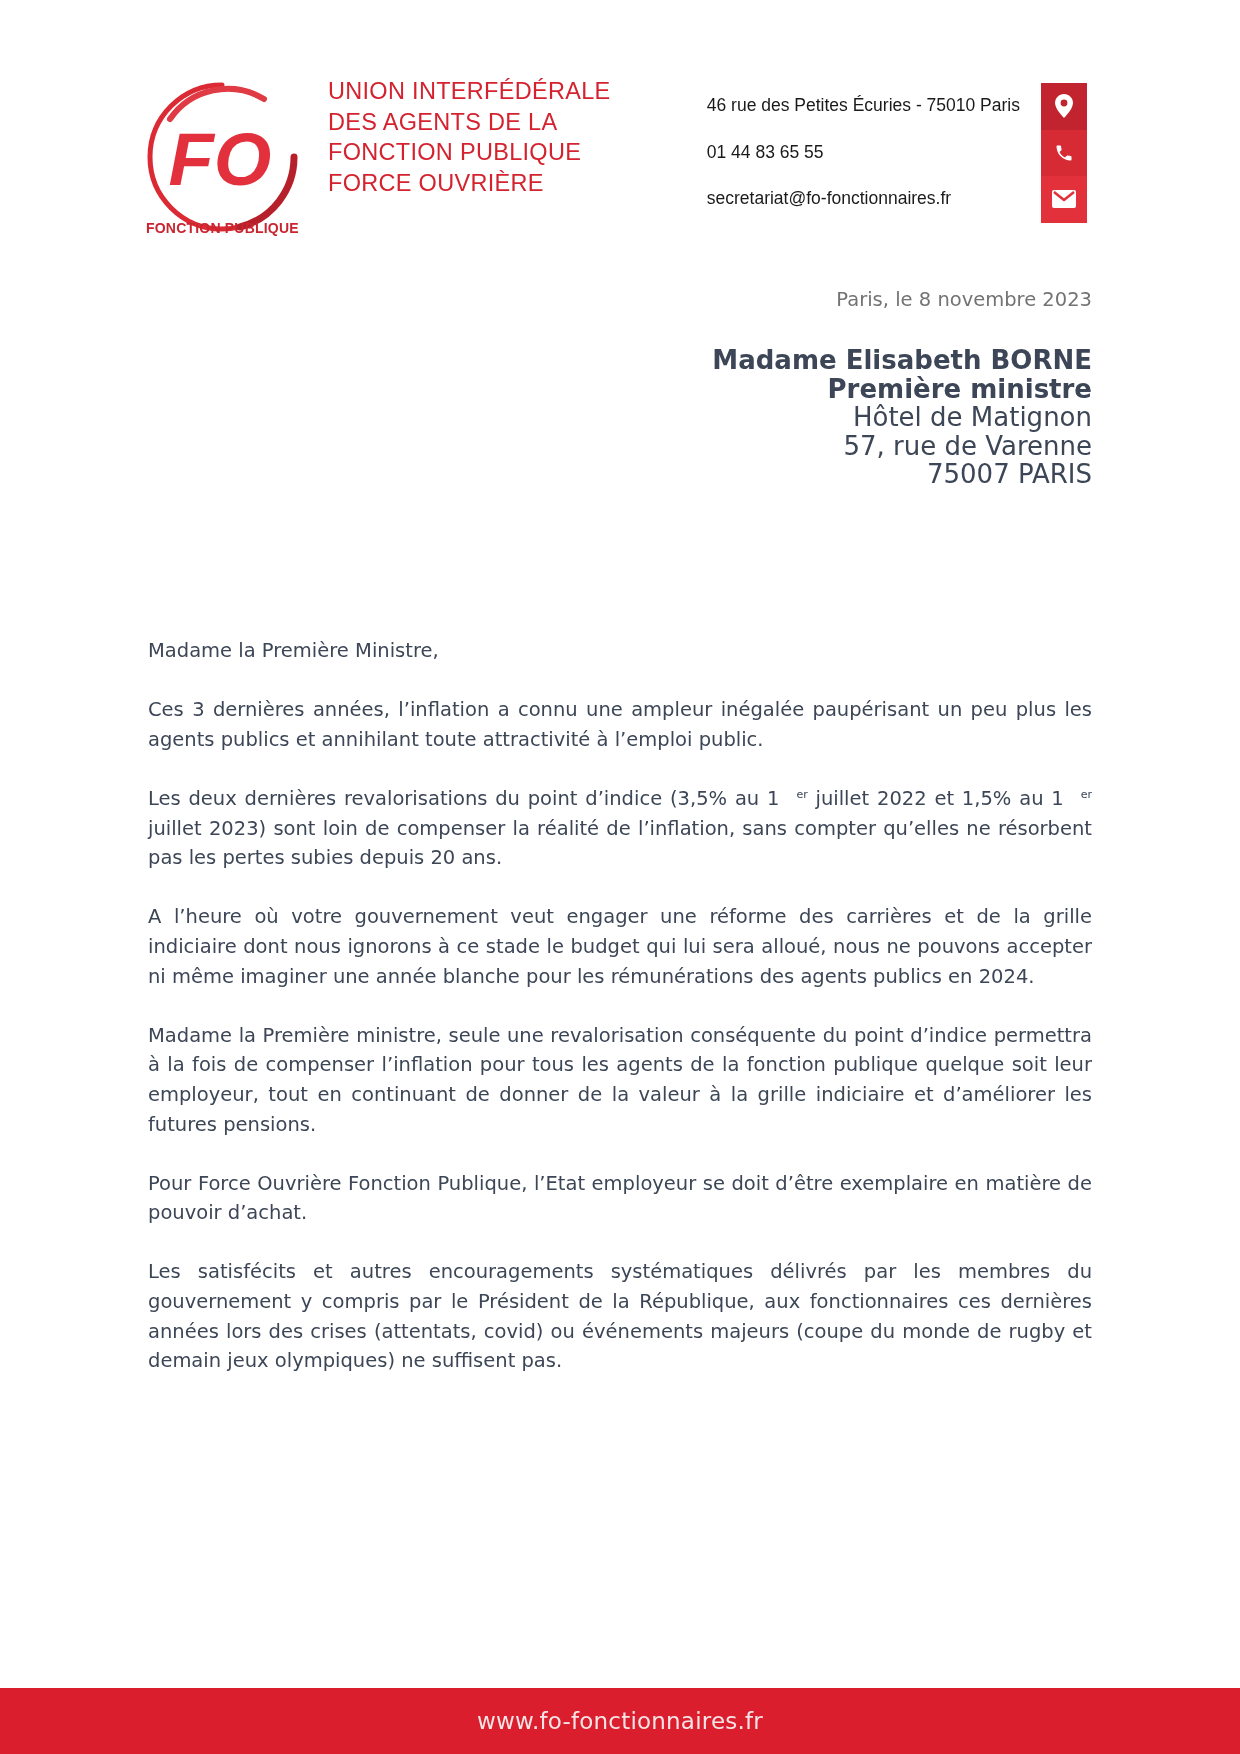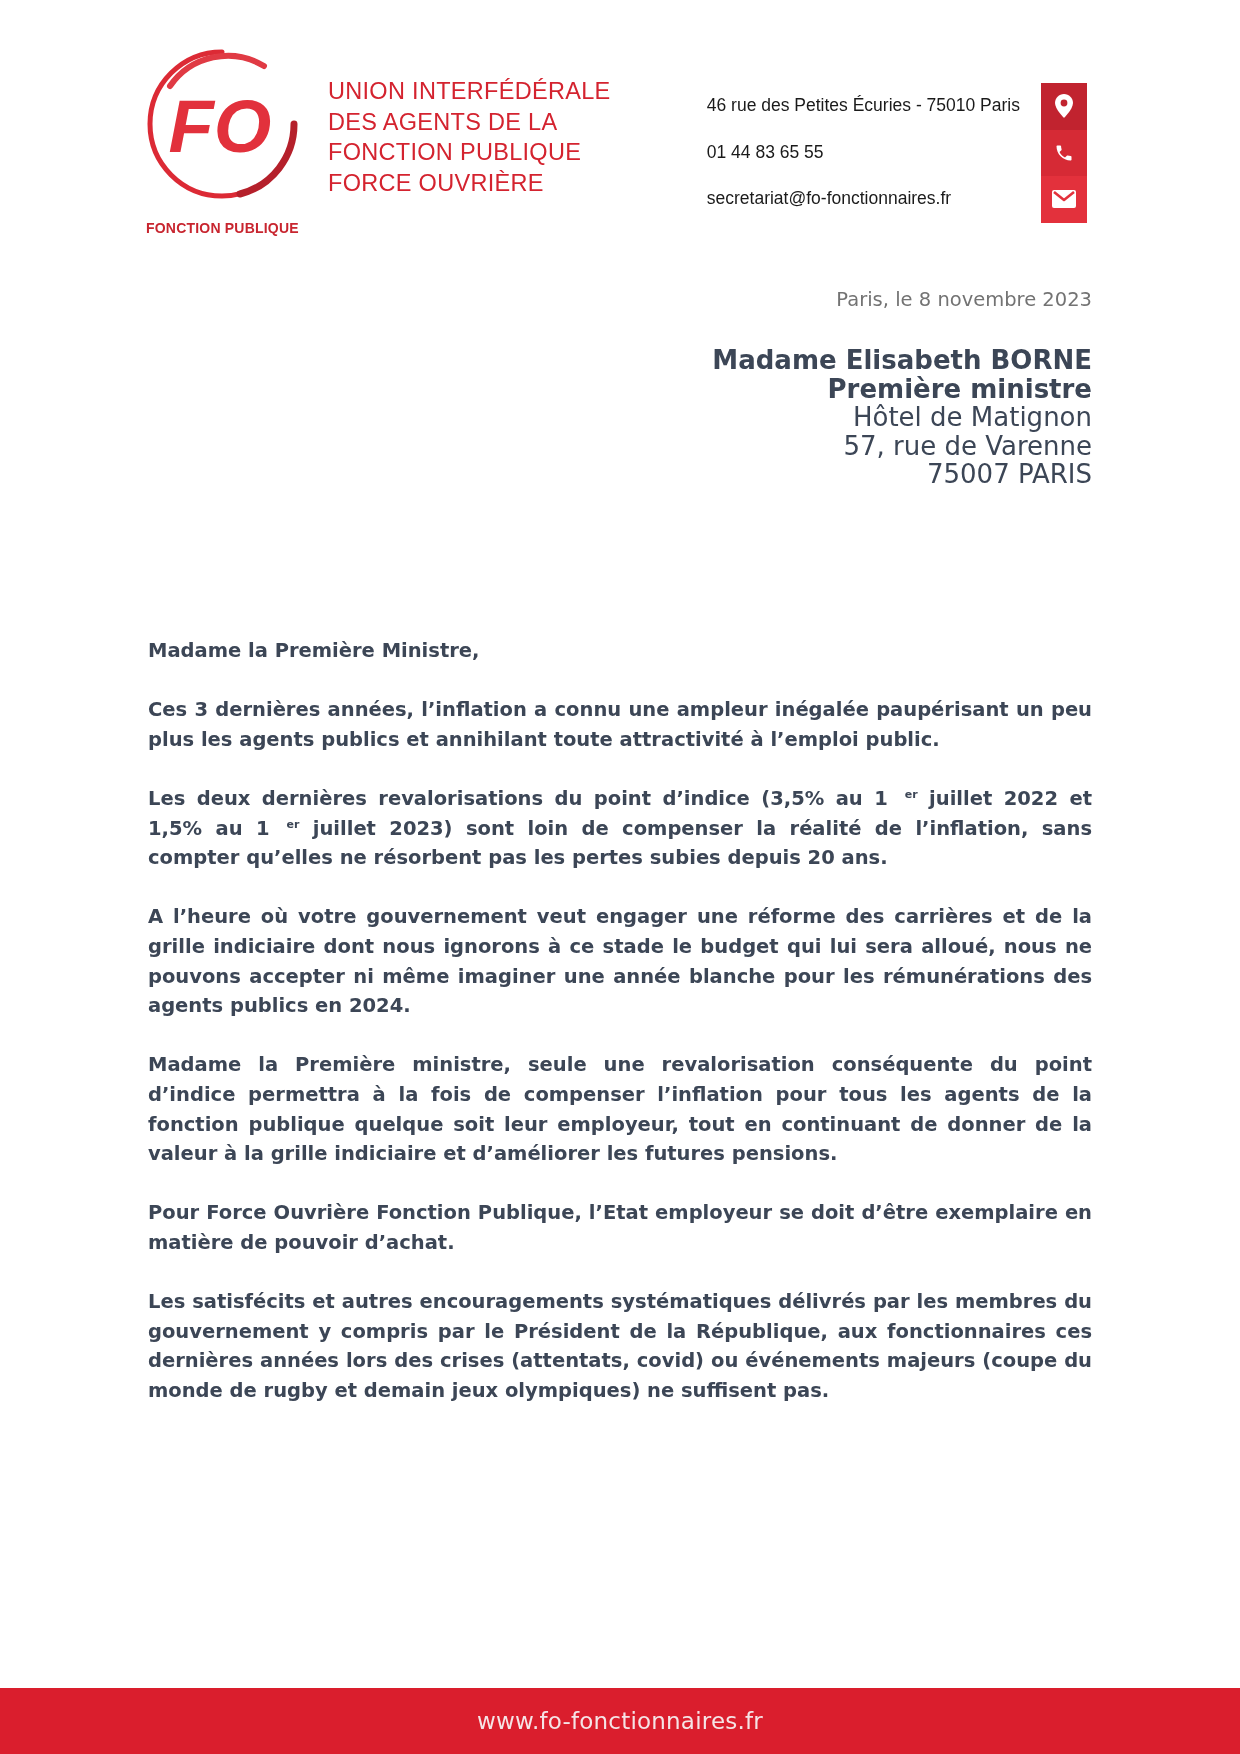--- a/index.html
+++ b/index.html
@@ -1,18 +1,18 @@
 <!DOCTYPE html>
 <html><head>
 <meta charset="utf-8">
 <style>
   html, body { margin: 0; padding: 0; background: #ffffff; }
   body { width: 1240px; height: 1754px; position: relative; overflow: hidden; font-family: "DejaVu Sans", sans-serif; }
 
-  .logo { position: absolute; left: 144px; top: 46px; width: 156px; height: 156px; }
+  .logo { position: absolute; left: 144px; top: 79px; width: 156px; height: 156px; }
   .logo svg { width: 100%; height: 100%; display: block; }
   .logo-caption { position: absolute; left: 146px; top: 220px; font-family: "Liberation Sans", sans-serif; font-weight: bold; font-size: 14px; color: #c8252f; letter-spacing: 0.2px; }
 
   .org-name { position: absolute; left: 312px; top: 76px; font-family: "Liberation Sans", sans-serif; font-size: 23.5px; line-height: 30.5px; color: #d4232f; letter-spacing: 0.3px; }
   .org-name div { white-space: nowrap; margin-left: 16px; }
 
   .contact-lines { position: absolute; right: 220px; top: 82px; text-align: left; font-family: "Liberation Sans", sans-serif; font-size: 17.5px; color: #1a1a1a; }
   .contact-line { height: 46.5px; line-height: 46.5px; white-space: nowrap; }
 
   .contact-icons { position: absolute; left: 1041px; top: 83px; width: 46px; }
@@ -22,21 +22,21 @@
   .contact-icon.c3 { background: #e3313c; }
   .contact-icon svg { display: block; }
 
   .date { position: absolute; right: 148px; top: 288px; font-size: 19.5px; color: #737373; white-space: nowrap; }
 
   .recipient { position: absolute; right: 148px; top: 346px; text-align: right; font-size: 26px; line-height: 28.5px; color: #3c4656; }
   .recipient div { white-space: nowrap; }
   .recipient .bold { font-weight: bold; }
 
   .letter-body { position: absolute; left: 148px; top: 636px; width: 944px; font-size: 19.5px; line-height: 29.6px; color: #3c4656; }
-  .letter-body p { margin: 0 0 29.6px 0; text-align: justify; font-weight: bold; }
+  .letter-body p { margin: 0 0 29.6px 0; text-align: justify; }
   .letter-body p.salutation { margin-bottom: 29.6px; text-align: left; }
   .letter-body sup { font-size: 11px; line-height: 0; vertical-align: 7px; margin-left: 17px; }
 
   .footer { position: absolute; left: 0; top: 1688px; width: 1240px; height: 66px; background: #da1e2d; display: flex; align-items: center; justify-content: center; }
   .footer span { color: #f5e4e6; font-size: 23px; letter-spacing: 0.2px; }
 </style>
 </head>
 <body>
 
 <div class="logo">

